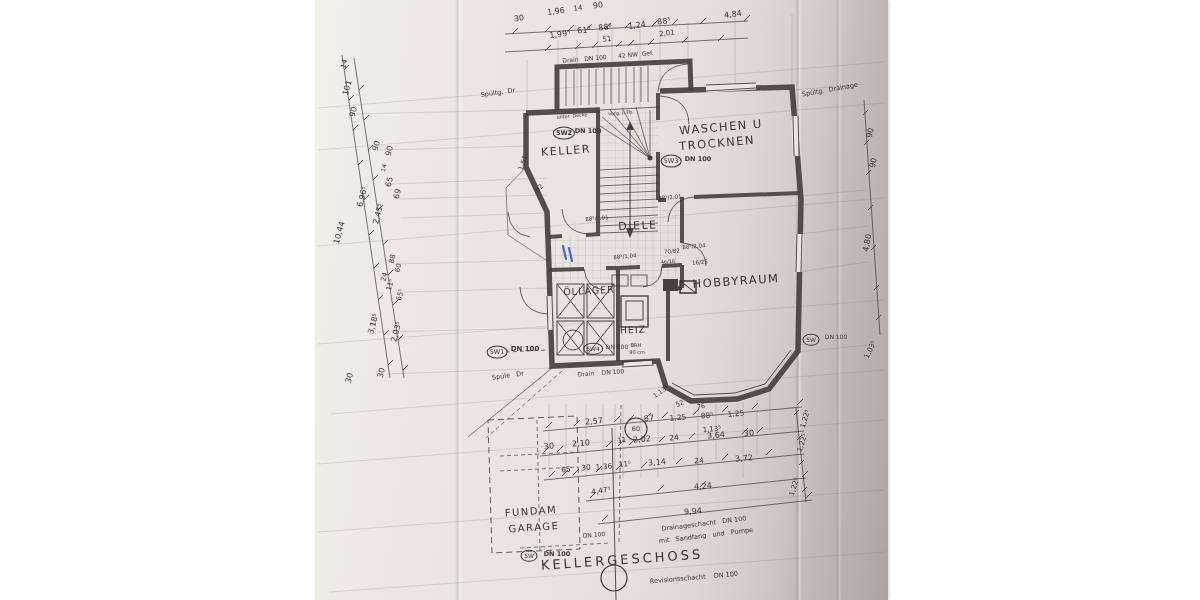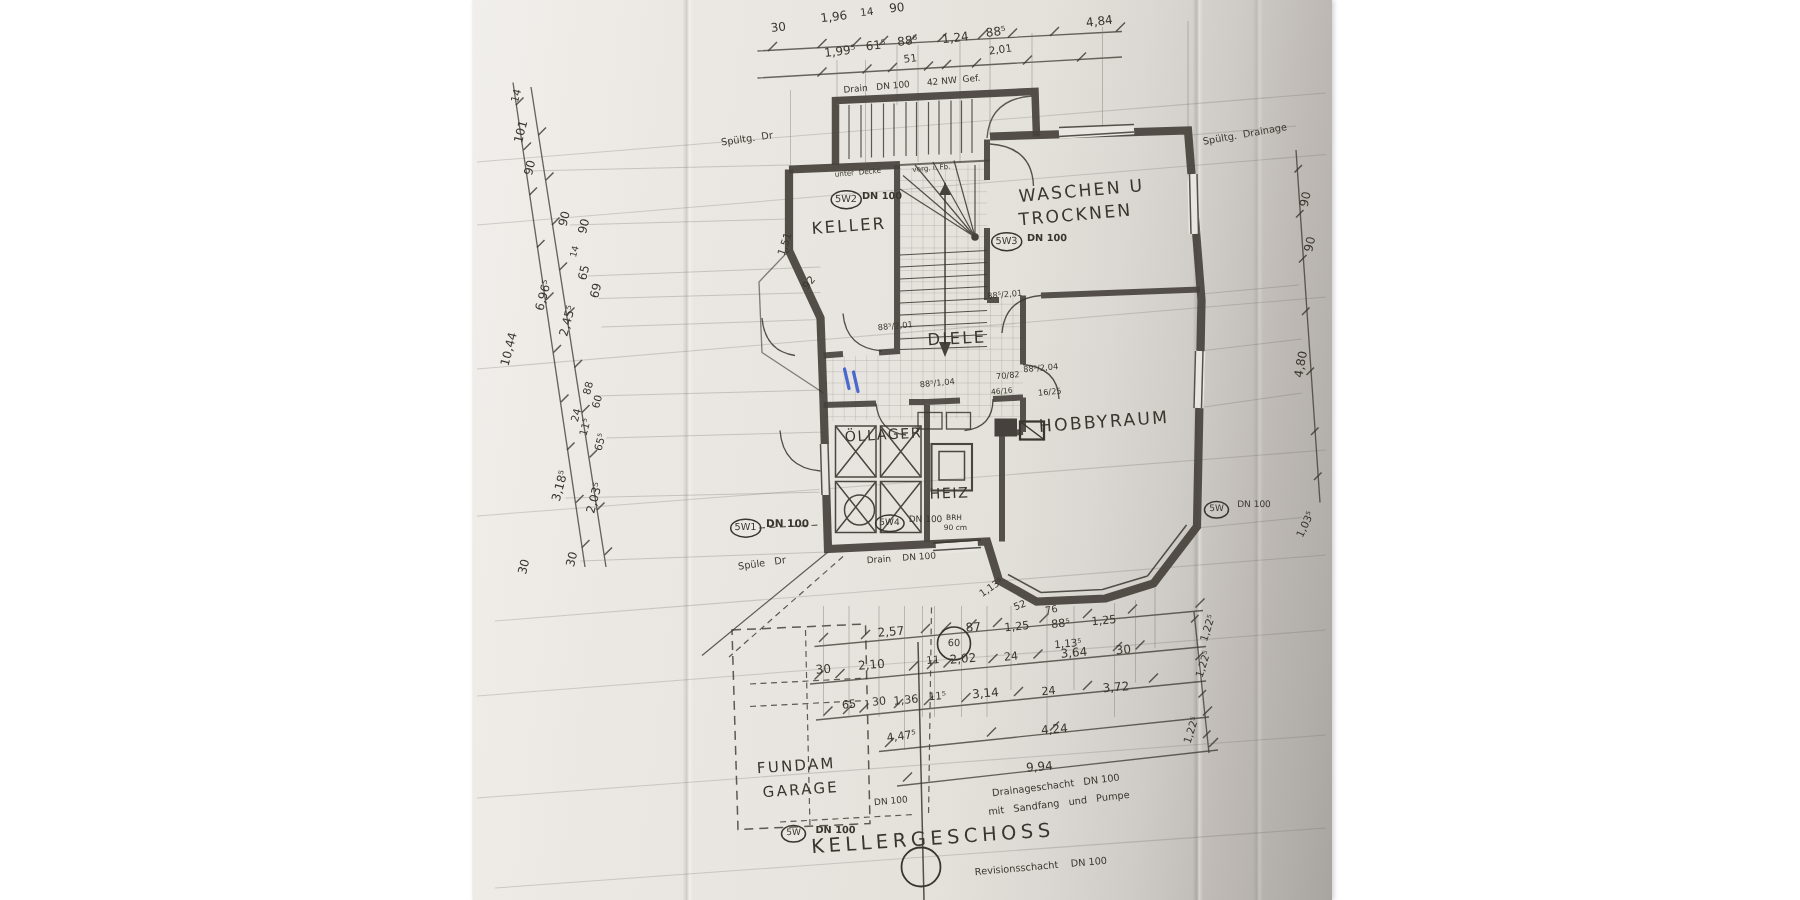--- a/index.html
+++ b/index.html
@@ -178,21 +178,21 @@
       <span class="lbl" style="left: 721px; top: 127px; font-size: 11.5px; letter-spacing: 1.5px; transform: translate(-50%, -50%) rotate(-5deg);">WASCHEN U</span>
       <span class="lbl" style="left: 717px; top: 143px; font-size: 11.5px; letter-spacing: 1.5px; transform: translate(-50%, -50%) rotate(-5deg);">TROCKNEN</span>
       <span class="lbl" style="left: 638px; top: 226px; font-size: 11px; letter-spacing: 1.5px; transform: translate(-50%, -50%) rotate(-3deg);">DIELE</span>
       <span class="lbl" style="left: 736px; top: 281px; font-size: 11.5px; letter-spacing: 1.5px; transform: translate(-50%, -50%) rotate(-4deg);">HOBBYRAUM</span>
       <span class="lbl" style="left: 589px; top: 291px; font-size: 9.5px; letter-spacing: 1px; transform: translate(-50%, -50%) rotate(-3deg);">ÖLLAGER</span>
       <span class="lbl" style="left: 633px; top: 330px; font-size: 9.5px; letter-spacing: 1px; transform: translate(-50%, -50%) rotate(-2deg);">HEIZ</span>
       <span class="lbl" style="left: 531px; top: 512px; font-size: 10px; letter-spacing: 1.5px; transform: translate(-50%, -50%) rotate(-4deg);">FUNDAM</span>
       <span class="lbl" style="left: 534px; top: 528px; font-size: 10px; letter-spacing: 1.5px; transform: translate(-50%, -50%) rotate(-4deg);">GARAGE</span>
       <span class="lbl circ" style="left: 497px; top: 352px; font-size: 6.5px; transform: translate(-50%, -50%) rotate(0deg);">5W1</span>
       <span class="lbl" style="left: 525px; top: 350px; font-size: 7px; font-weight: 700; transform: translate(-50%, -50%) rotate(0deg);">DN 100</span>
-      <span class="lbl circ" style="left: 564px; top: 133px; font-size: 6.5px; transform: translate(-50%, -50%) rotate(0deg);">5W2</span>
+      <span class="lbl circ" style="left: 564px; top: 133px; font-size: 6.5px; transform: translate(-50%, -50%) rotate(0deg); font-weight: bold;">5W2</span>
       <span class="lbl" style="left: 588px; top: 131px; font-size: 6.5px; font-weight: 700; transform: translate(-50%, -50%) rotate(0deg);">DN 100</span>
       <span class="lbl circ" style="left: 671px; top: 161px; font-size: 6.5px; transform: translate(-50%, -50%) rotate(0deg);">5W3</span>
       <span class="lbl" style="left: 698px; top: 159px; font-size: 6.5px; font-weight: 700; transform: translate(-50%, -50%) rotate(0deg);">DN 100</span>
       <span class="lbl circ" style="left: 593px; top: 349px; font-size: 6px; transform: translate(-50%, -50%) rotate(0deg);">5W4</span>
       <span class="lbl" style="left: 617px; top: 347px; font-size: 6px; transform: translate(-50%, -50%) rotate(0deg);">DN 100</span>
       <span class="lbl circ" style="left: 811px; top: 340px; font-size: 6px; transform: translate(-50%, -50%) rotate(0deg);">5W</span>
       <span class="lbl" style="left: 836px; top: 337px; font-size: 6px; transform: translate(-50%, -50%) rotate(0deg);">DN 100</span>
       <span class="lbl circ" style="left: 529px; top: 556px; font-size: 6px; transform: translate(-50%, -50%) rotate(0deg);">5W</span>
       <span class="lbl" style="left: 557px; top: 554px; font-size: 6.5px; font-weight: 700; transform: translate(-50%, -50%) rotate(0deg);">DN 100</span>
       <span class="lbl" style="left: 636px; top: 429px; font-size: 6.5px; transform: translate(-50%, -50%) rotate(0deg);">60</span>

